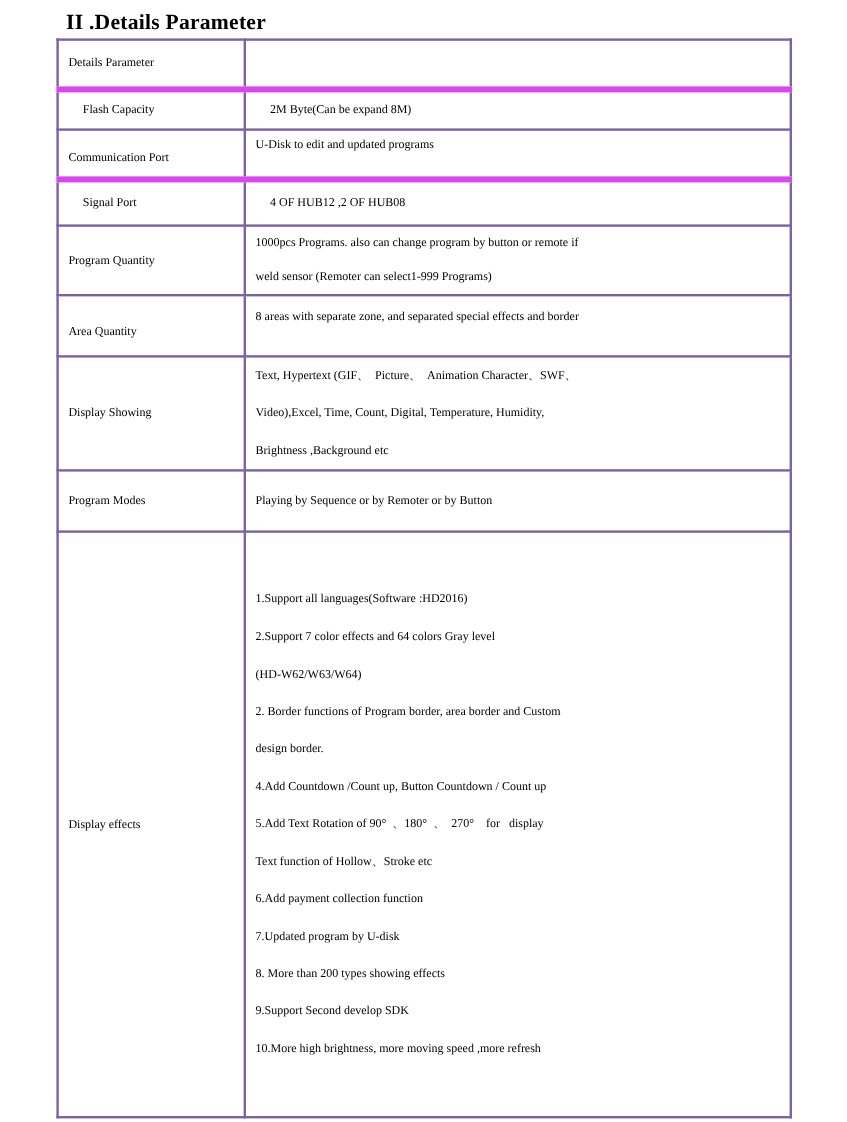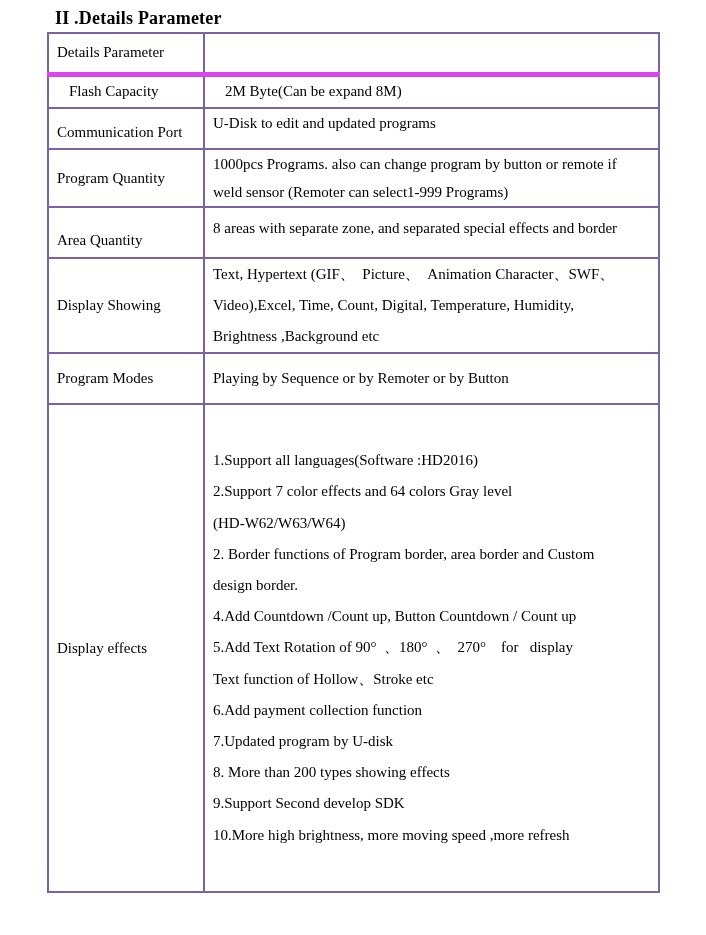--- a/index.html
+++ b/index.html
@@ -1,20 +1,20 @@
 <!DOCTYPE html>
 <html><head>
 <meta charset="utf-8">
 <style>
   html, body { margin:0; padding:0; background:#ffffff; }
   body { width:706px; height:935px; position:relative; overflow:hidden;
          font-family:"Liberation Serif", serif; color:#000; }
   .title { position:absolute; left:55px; top:8px; font-size:18px; font-weight:bold; letter-spacing:0.2px; }
   .tbl { position:absolute; left:47px; top:32px; width:613px; border-collapse:collapse; table-layout:fixed; }
-  .tbl td { border:2px solid #7b62a3; padding:0 8px; font-size:15px; vertical-align:middle; }
+  .tbl td { border:2px solid #7b62a3; padding:0 8px; font-size:10px; vertical-align:middle; }
   .tbl td.k { width:138px; }
   .tbl td.v { }
   .tbl tr.thick td { border-top:5px solid #d946ef;padding-left:20px; }
   .v.top { vertical-align:top; padding-top:10px;margin-top:28px; }
   .ml { line-height:31px; }
   .pq { line-height:28px; }
   .effects { line-height:31.2px; padding-top:6px; }
   .effects div { white-space:nowrap; }
 </style>
 </head>
@@ -28,20 +28,24 @@
     <td class="k">Details Parameter</td>
     <td class="v"></td>
   </tr>
   <tr style="height:34px" class="thick">
     <td class="k">Flash Capacity</td>
     <td class="v">2M Byte(Can be expand 8M)</td>
   </tr>
   <tr style="height:41px">
     <td class="k" style="padding-top:8px">Communication Port</td>
     <td class="v top" style="padding-top:6px">U-Disk to edit and updated programs</td>
+  </tr>
+  <tr style="height:39px" class="thick">
+    <td class="k">Signal Port</td>
+    <td class="v">4 OF HUB12 ,2 OF HUB08</td>
   </tr>
   <tr style="height:56px">
     <td class="k">Program Quantity</td>
     <td class="v pq">
       <div>1000pcs Programs. also can change program by button or remote if</div>
       <div>weld sensor (Remoter can select1-999 Programs)</div>
     </td>
   </tr>
   <tr style="height:51px">
     <td class="k" style="vertical-align:top;padding-top:24px">Area Quantity</td>

